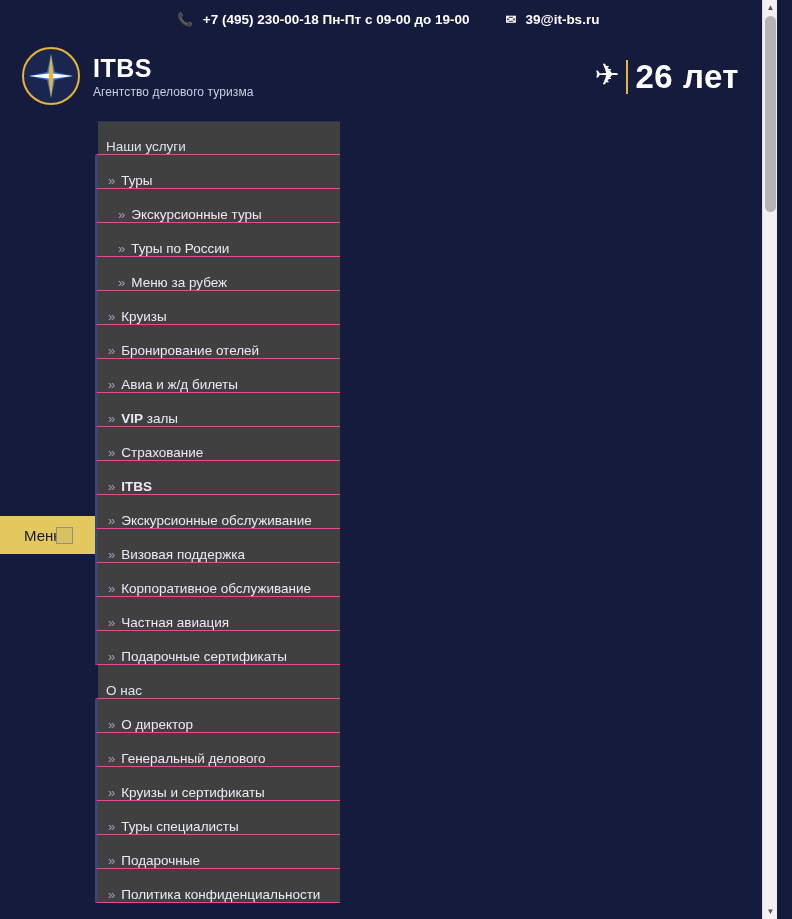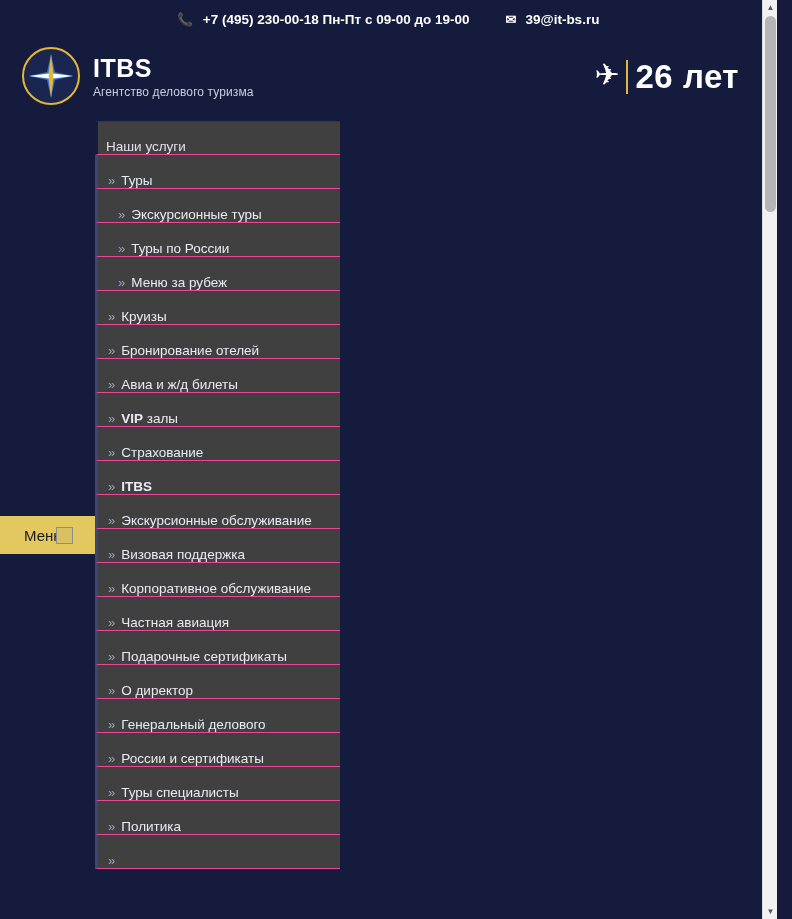--- a/index.html
+++ b/index.html
@@ -316,42 +316,46 @@
         <span class="lbl">Корпоративное обслуживание</span>
       </div>
       <div class="nav-row lvl1">
         <span class="chev">»</span>
         <span class="lbl">Частная авиация</span>
       </div>
       <div class="nav-row lvl1">
         <span class="chev">»</span>
         <span class="lbl">Подарочные сертификаты</span>
       </div>
+      <div class="nav-row section">
+        <span class="lbl">О нас</span>
+      </div>
       <div class="nav-row lvl1">
         <span class="chev">»</span>
         <span class="lbl">О директор</span>
       </div>
       <div class="nav-row lvl1">
         <span class="chev">»</span>
         <span class="lbl">Генеральный делового</span>
       </div>
       <div class="nav-row lvl1">
         <span class="chev">»</span>
-        <span class="lbl">России и сертификаты</span>
+        <span class="lbl">Круизы и сертификаты</span>
       </div>
       <div class="nav-row lvl1">
         <span class="chev">»</span>
         <span class="lbl">Туры специалисты</span>
       </div>
       <div class="nav-row lvl1">
         <span class="chev">»</span>
-        <span class="lbl">Политика</span>
-      </div>
-      <div class="nav-row lvl1">
-        <span class="chev">»</span>
+        <span class="lbl">Подарочные</span>
+      </div>
+      <div class="nav-row lvl1">
+        <span class="chev">»</span>
+        <span class="lbl">Политика конфиденциальности</span>
       </div>
     </div>
 
   <div class="vscroll">
     <div class="arrow top">▲</div>
     <div class="vthumb"></div>
     <div class="arrow bottom">▼</div>
   </div>
 
 </div>

